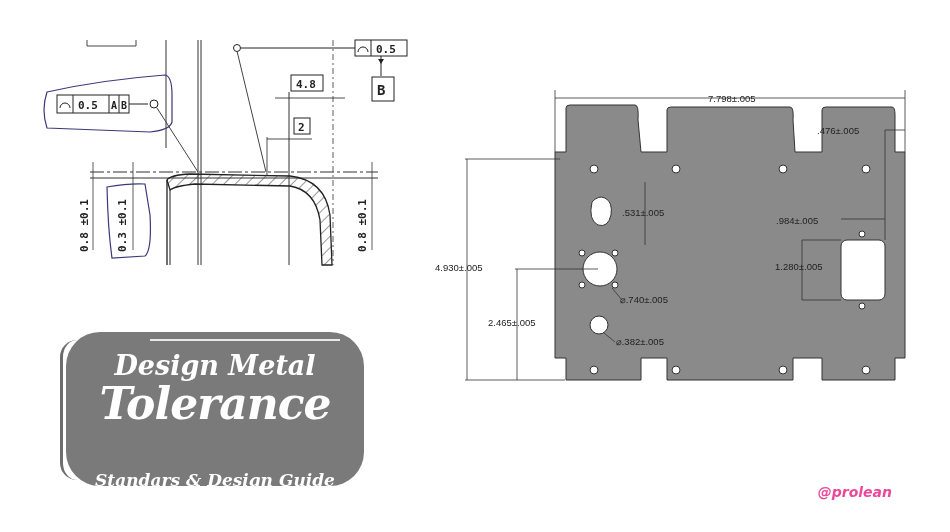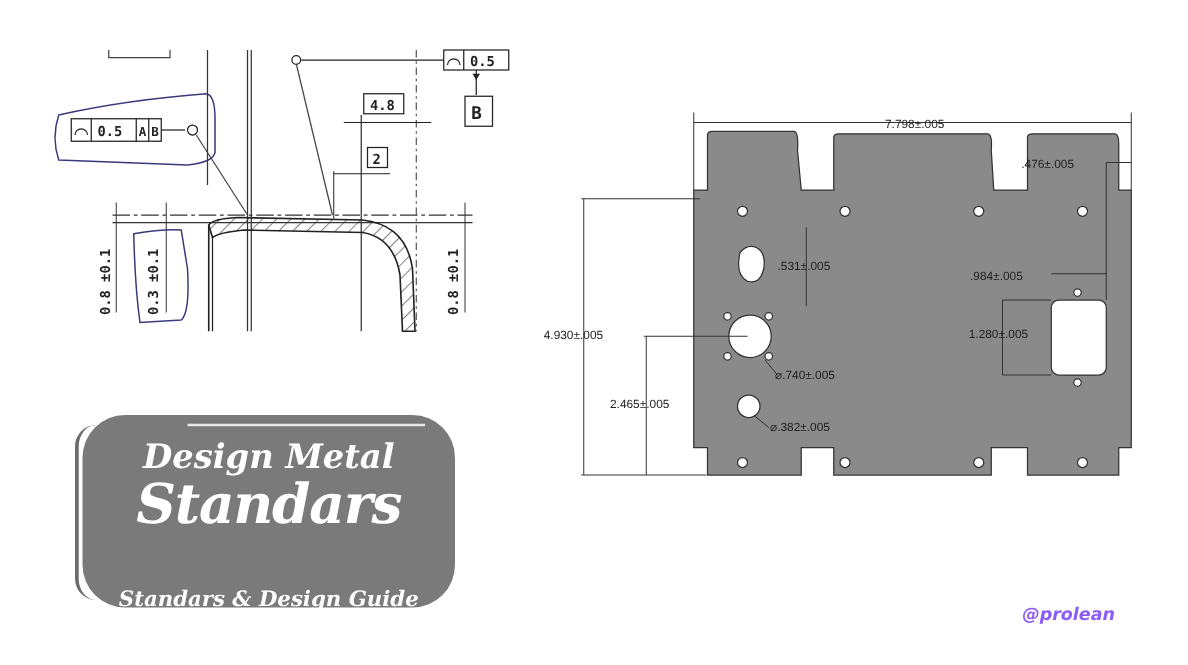--- a/index.html
+++ b/index.html
@@ -4,21 +4,21 @@
 <style>
   html,body{margin:0;padding:0;}
   body{width:950px;height:532px;background:#ffffff;position:relative;overflow:hidden;font-family:"Liberation Sans",sans-serif;}
   .abs{position:absolute;}
   svg text{font-family:"DejaVu Sans Mono",monospace;}
   .dim{font-family:"Liberation Sans",sans-serif;font-size:9.5px;fill:#222;}
   .badge{left:66px;top:332px;width:298px;height:154px;background:#7a7a7a;border-radius:34px;}
   .badge-edge{left:60px;top:340px;width:14px;height:140px;border-left:3px solid #6d6d6d;border-radius:30px 0 0 30px;}
   .badge-topline{left:150px;top:339px;width:190px;height:0;border-top:2px solid #e8e8e8;}
   .t1{left:0;width:100%;text-align:center;color:#fff;font-family:"DejaVu Serif",serif;font-weight:bold;font-style:italic;}
-  .handle{right:58px;bottom:32px;font-family:"DejaVu Sans",sans-serif;font-weight:bold;font-style:italic;font-size:14px;color:#8b5cf6;}
+  .handle{right:58px;bottom:32px;font-family:"DejaVu Sans",sans-serif;font-weight:bold;font-style:italic;font-size:14px;color:#ec4899;}
 </style>
 </head>
 <body>
 
 <svg class="abs" style="left:0;top:0" width="420" height="290" viewBox="0 0 420 290">
 
   <path d="M87 40 V46 H136 V40" fill="none" stroke="#444" stroke-width="1"></path>
 
   <line x1="166" y1="40" x2="166" y2="148" stroke="#333" stroke-width="1"></line>
   <line x1="198" y1="40" x2="198" y2="265" stroke="#333" stroke-width="1"></line>
@@ -136,18 +136,18 @@
   <text class="dim" x="192" y="136">.531±.005</text>
   <text class="dim" x="346" y="144">.984±.005</text>
   <text class="dim" x="345" y="190">1.280±.005</text>
   <text class="dim" x="190" y="223">⌀.740±.005</text>
   <text class="dim" x="186" y="265">⌀.382±.005</text>
 </svg>
 
 <div class="abs badge-edge"></div>
 <div class="abs badge">
   <div class="abs t1" style="top:18px;font-size:27px;">Design Metal</div>
-  <div class="abs t1" style="top:46px;font-size:44px;letter-spacing:-1px;">Standars</div>
+  <div class="abs t1" style="top:46px;font-size:44px;letter-spacing:-1px;">Tolerance</div>
   <div class="abs t1" style="top:100px;font-size:17px;margin-top:38px;">Standars &amp; Design Guide</div>
 </div>
 <div class="abs badge-topline"></div>
 
 <div class="abs handle">@prolean</div>
 
 </body></html>

